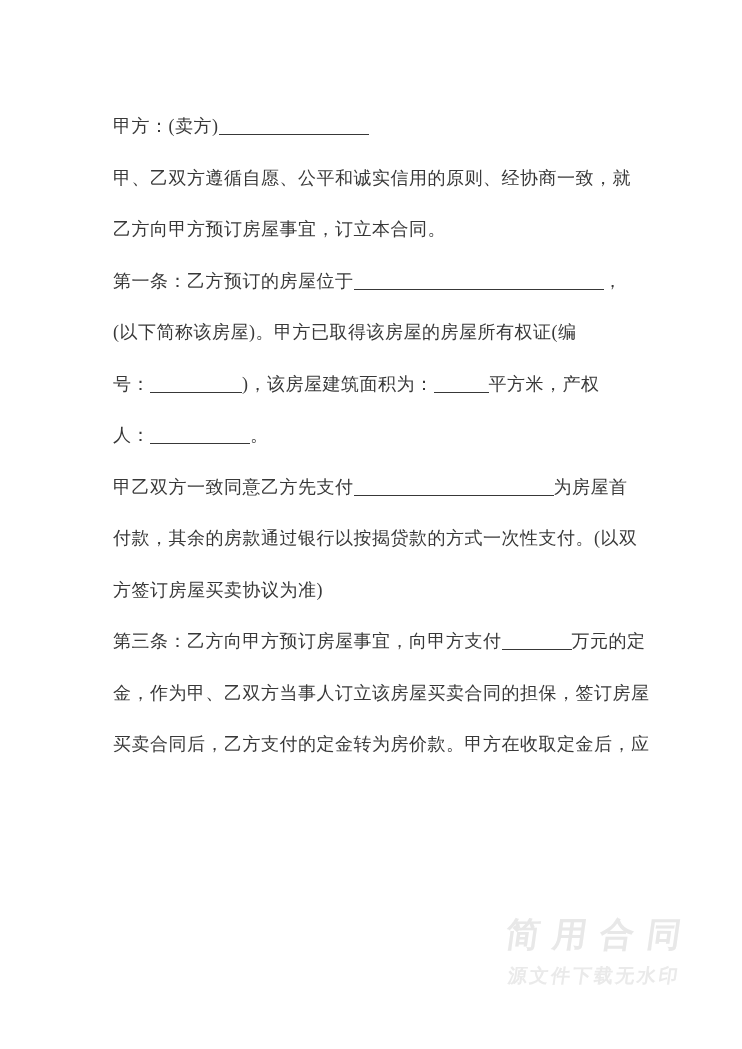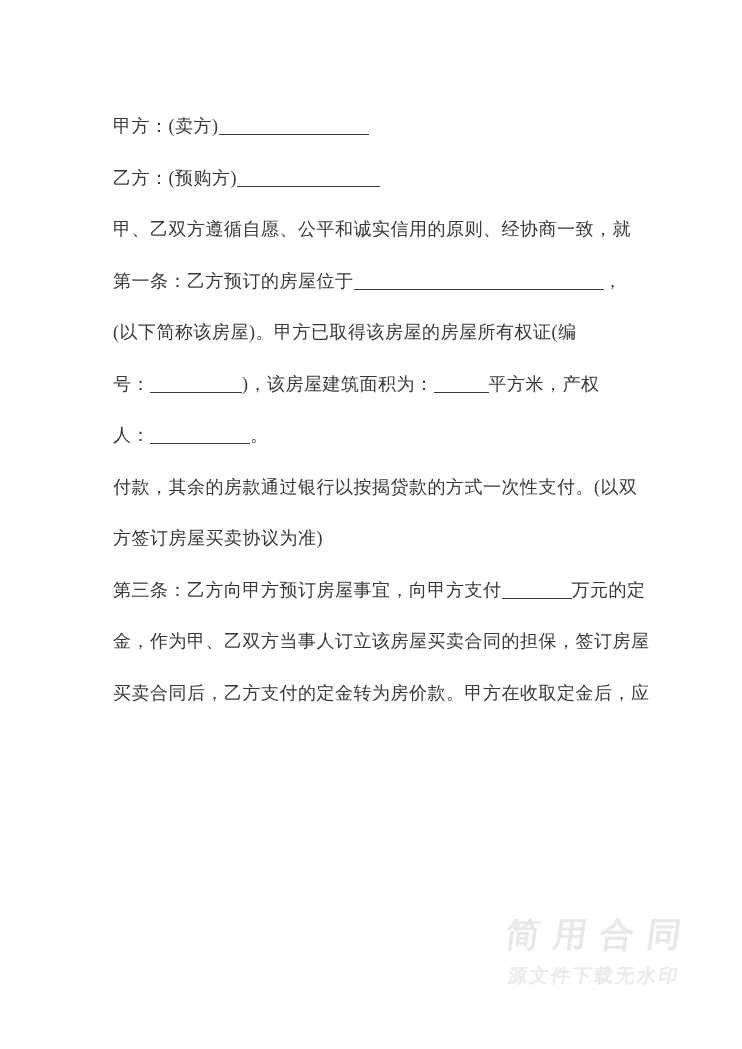--- a/index.html
+++ b/index.html
@@ -49,26 +49,27 @@
     transform:skewX(-8deg);
     white-space:nowrap;
   }
 </style>
 </head>
 <body>
 
 <div class="page">
   <div class="doc" id="doc">
       <div class="line"><span>甲方：(卖方)</span><span class="blank" style="width: 150px;"></span></div>
-      <div class="line"><span>乙方：(预购方)</span><span class="blank" style="width: 143px;"></span></div>
       <div class="line"><span>甲、乙双方遵循自愿、公平和诚实信用的原则、经协商一致，就</span></div>
+      <div class="line"><span>乙方向甲方预订房屋事宜，订立本合同。</span></div>
       <div class="line"><span class="seg-bold">第一条：</span><span>乙方预订的房屋位于</span><span class="blank" style="width: 250px;"></span><span>，</span></div>
       <div class="line"><span>(以下简称该房屋)。甲方已取得该房屋的房屋所有权证(编</span></div>
       <div class="line"><span>号：</span><span class="blank" style="width: 92px;"></span><span>)，该房屋建筑面积为：</span><span class="blank" style="width: 55px;"></span><span>平方米，产权</span></div>
       <div class="line"><span>人：</span><span class="blank" style="width: 100px;"></span><span>。</span></div>
+      <div class="line"><span>甲乙双方一致同意乙方先支付</span><span class="blank" style="width: 200px;"></span><span>为房屋首</span></div>
       <div class="line"><span>付款，其余的房款通过银行以按揭贷款的方式一次性支付。(以双</span></div>
       <div class="line"><span>方签订房屋买卖协议为准)</span></div>
       <div class="line"><span class="seg-bold">第三条：</span><span>乙方向甲方预订房屋事宜，向甲方支付</span><span class="blank" style="width: 70px;"></span><span>万元的定</span></div>
       <div class="line"><span>金，作为甲、乙双方当事人订立该房屋买卖合同的担保，签订房屋</span></div>
       <div class="line"><span>买卖合同后，乙方支付的定金转为房价款。甲方在收取定金后，应</span></div>
     </div>
   <div class="watermark-title">简用合同</div>
   <div class="watermark-subtitle">源文件下载无水印</div>
 </div>
 

